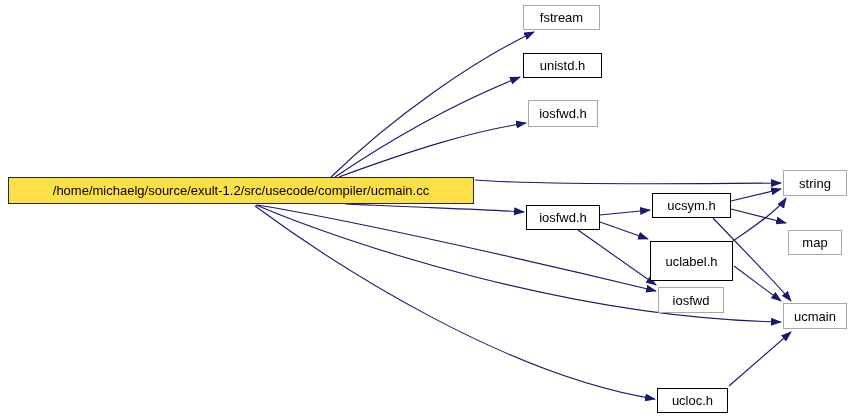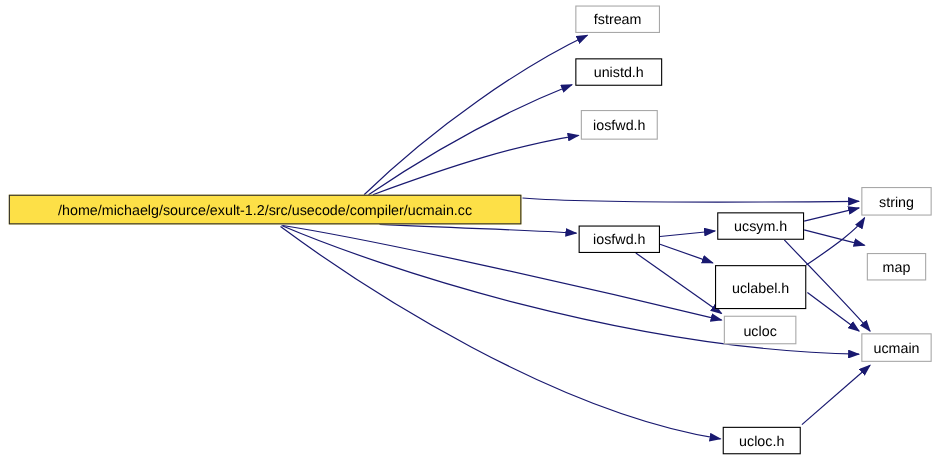--- a/index.html
+++ b/index.html
@@ -100,21 +100,21 @@
 
   <div class="node external n-map">
     <span>map</span>
   </div>
 
   <div class="node n-uclabel">
     <span>uclabel.h</span>
   </div>
 
   <div class="node external n-iosfwd">
-    <span>ucloc</span>
+    <span>iosfwd</span>
   </div>
 
   <div class="node external n-vector">
     <span>ucmain</span>
   </div>
 
   <div class="node n-ucloc">
     <span>ucloc.h</span>
   </div>
 

